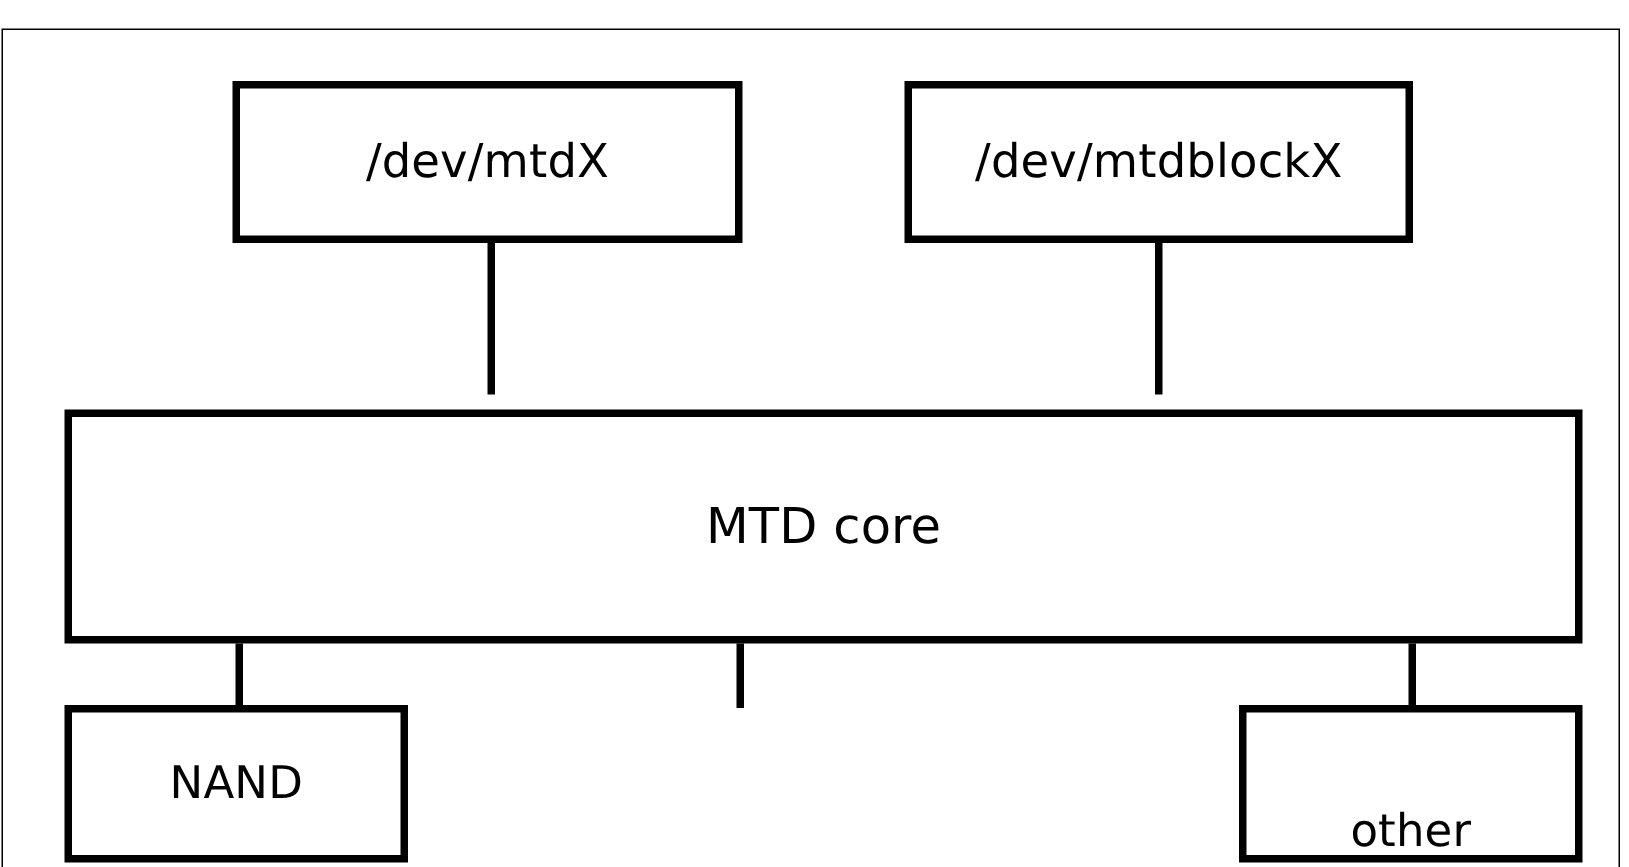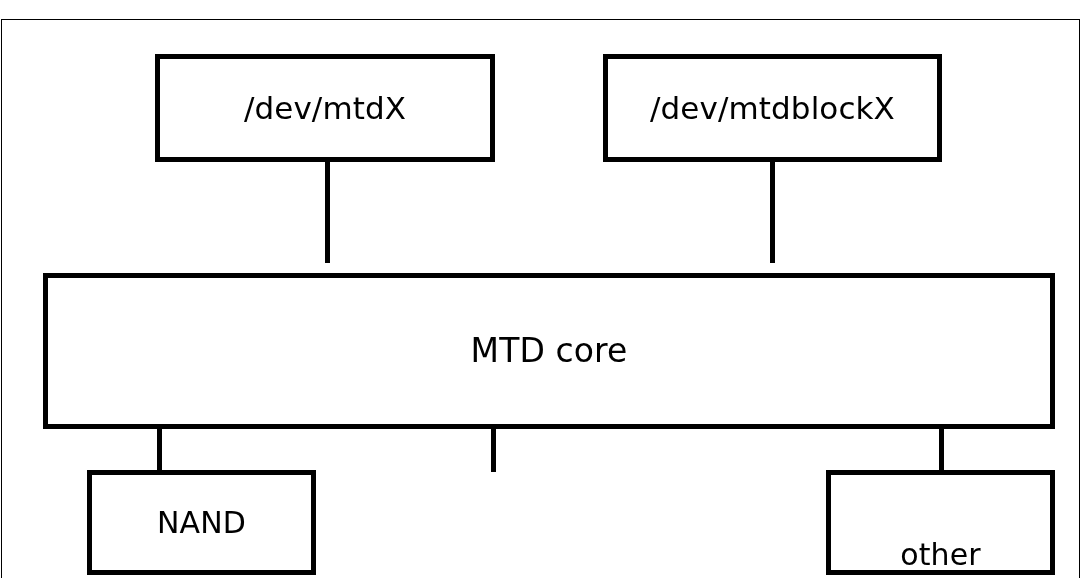--- a/index.html
+++ b/index.html
@@ -47,21 +47,21 @@
     line-height: 1.05;
     color: #000000;
     letter-spacing: 0.1px;
     white-space: nowrap;
   }
 
   
   #node-dev-mtdx      { left: 153px; top: 34px;  width: 340px; height: 108px; }
   #node-dev-mtdblockx { left: 601px; top: 34px;  width: 339px; height: 108px; }
   #node-mtd-core      { left: 41px;  top: 241px; width: 1012px; height: 156px; margin-top: 12px; }
-  #node-nand          { left: 41px;  top: 450px; width: 229px; height: 105px; margin-left: 44px; }
+  #node-nand          { left: 41px;  top: 450px; width: 229px; height: 105px; }
   #node-nor           { left: 378px; top: 450px; width: 228px; height: 105px; }
   #node-other         { left: 824px; top: 450px; width: 229px; height: 105px; align-items: flex-end; }
 
   #node-mtd-core .node-label { font-size: 33px; }
   #node-nand .node-label,
   #node-nor .node-label,
   #node-other .node-label { font-size: 30px; }
 
   
   .connector {

